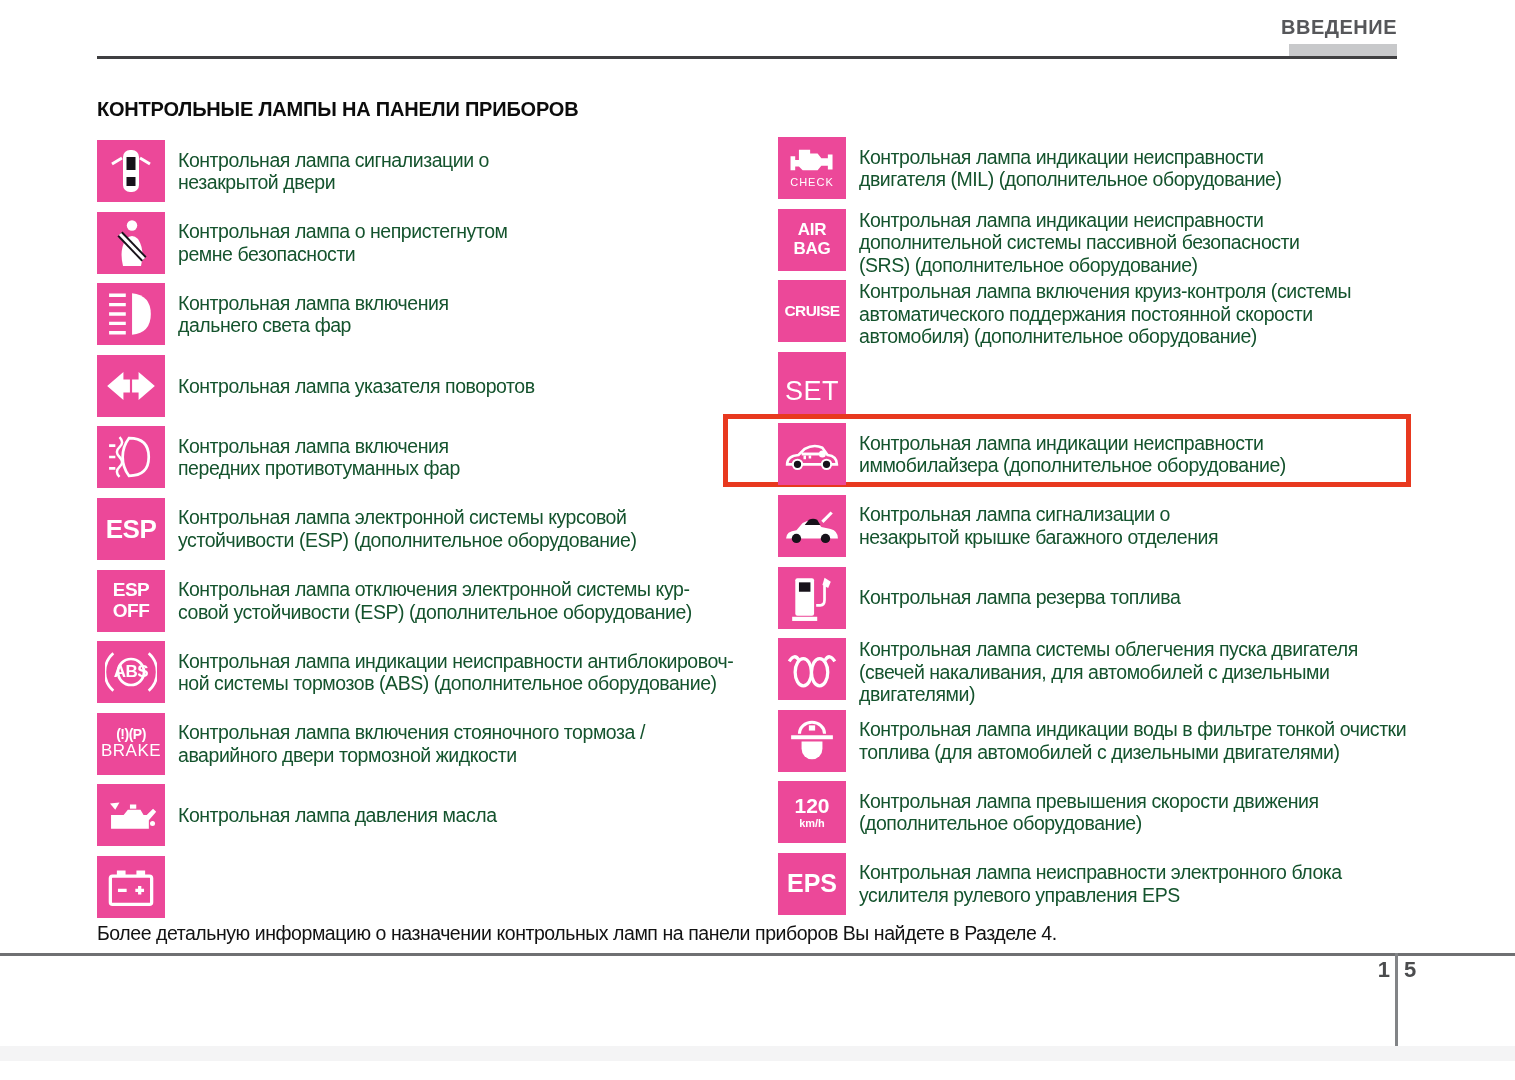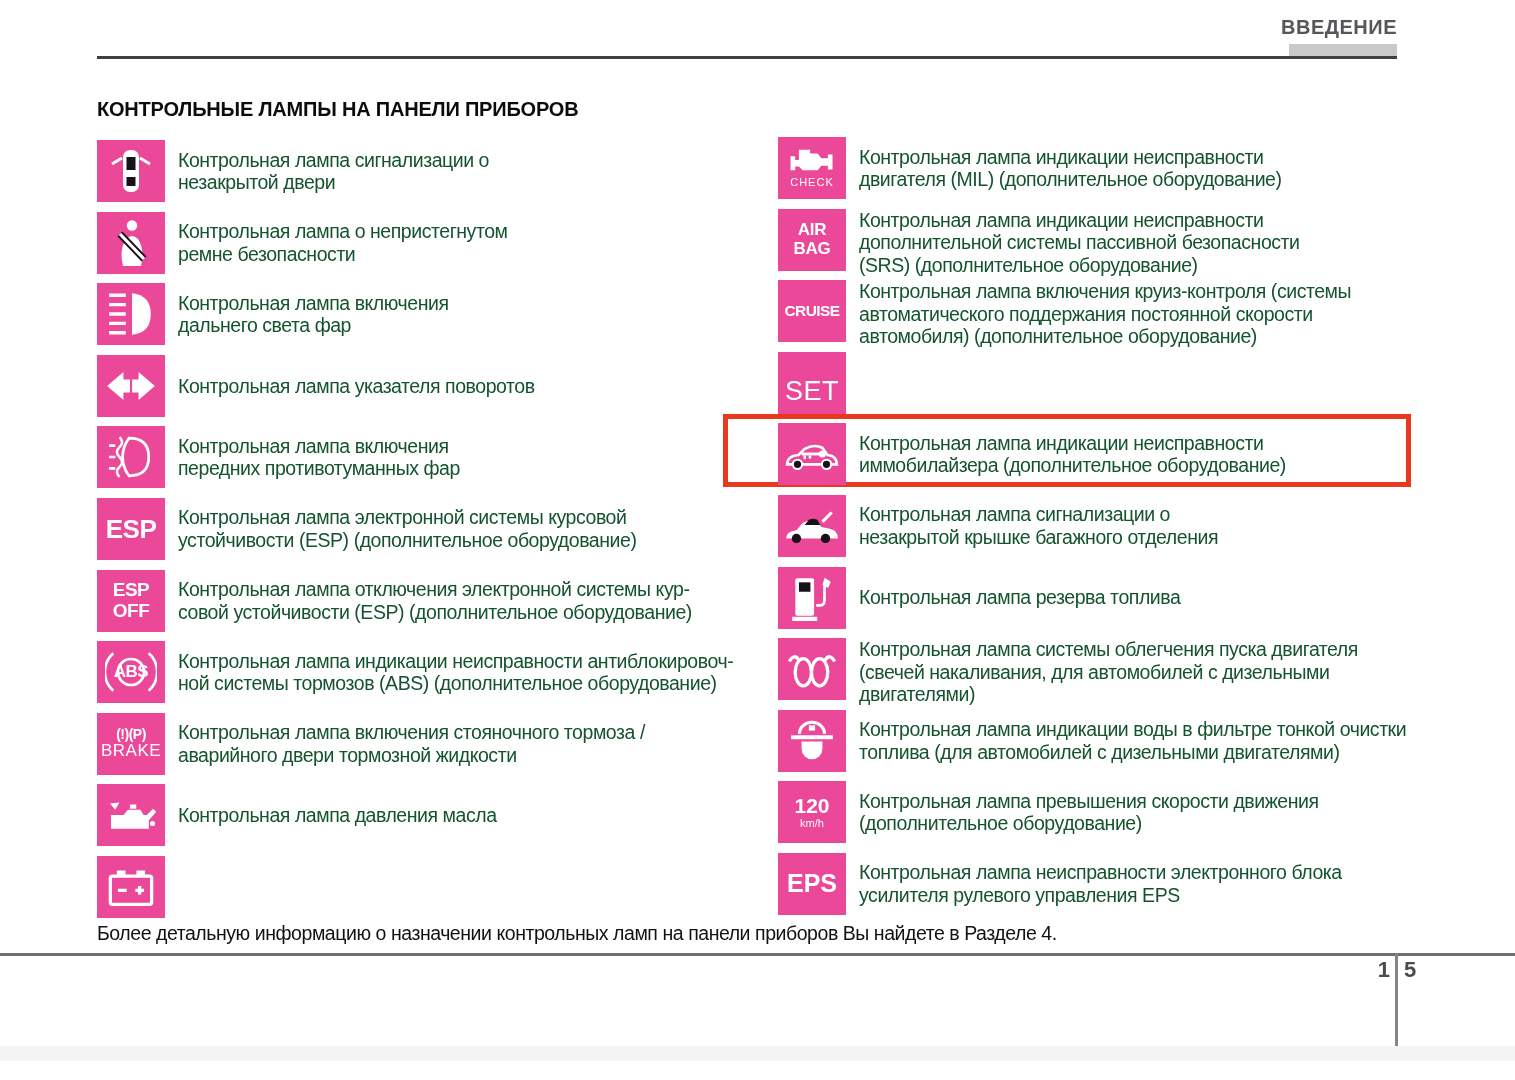--- a/index.html
+++ b/index.html
@@ -35,21 +35,21 @@
   .tile-text { text-align:center; line-height:1.08; }
   .tile-text div { text-align:center; }
   .t26  { font-size:26px; font-weight:bold; letter-spacing:-0.5px; }
   .tset { font-size:27px; font-weight:normal; letter-spacing:0.5px;margin-top:18px; }
   .t18b { font-size:19px; font-weight:bold; letter-spacing:-0.5px; }
   .t17b { font-size:17px; font-weight:bold; letter-spacing:-0.3px; }
   .t15b { font-size:15.5px; font-weight:bold; letter-spacing:-0.6px; }
   .t24b { font-size:25px; font-weight:bold; }
   .t11  { font-size:11px; font-weight:normal; letter-spacing:1px; }
   .speed .l1 { font-size:21px; font-weight:bold; }
-  .speed .l2 { font-size:11px; font-weight:normal; }
+  .speed .l2 { font-size:11px; font-weight:bold; }
   .brake .l1 { font-size:14px; font-weight:bold; letter-spacing:-0.5px; }
   .brake .l2 { font-size:17px; font-weight:normal; letter-spacing:0.5px; }
   .abs-overlay {
     position:absolute; left:0; top:0; width:100%; height:100%;
     display:flex; align-items:center; justify-content:center;
     font-size:17px; font-weight:bold; letter-spacing:-0.5px;
   }
   .highlight-box {
     position:absolute; left:-55px; top:-9px; width:calc(100% + 52px); height:73px;
     border:5.5px solid #e8391f; pointer-events:none;

